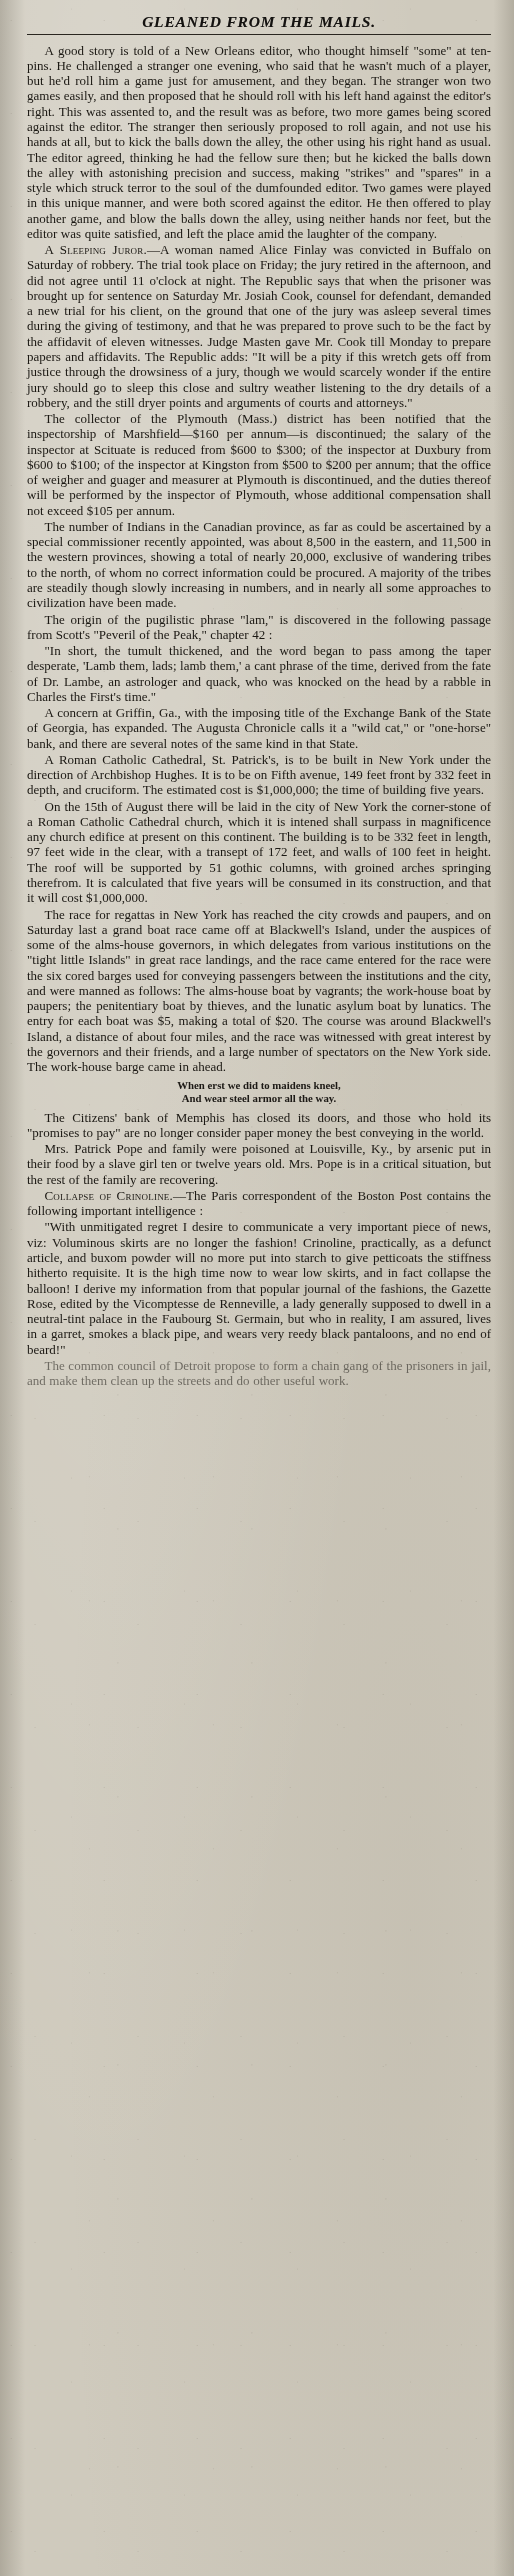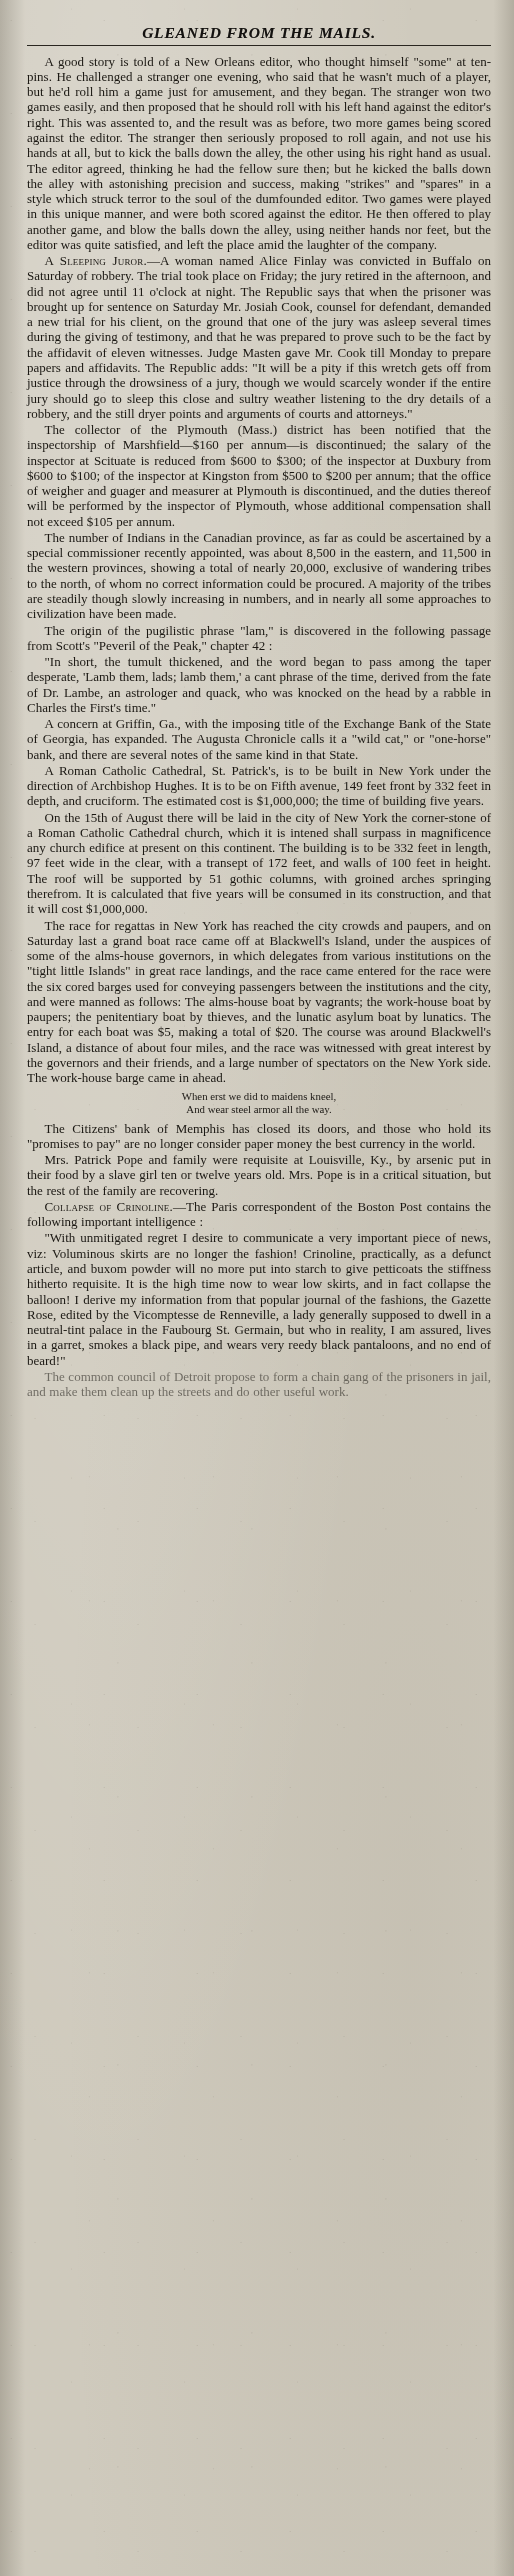--- a/index.html
+++ b/index.html
@@ -21,21 +21,20 @@
       radial-gradient(ellipse at 80% 70%, rgba(120,110,90,0.10), rgba(0,0,0,0) 60%);
     overflow: hidden;
   }
   .column {
     position: absolute;
     left: 27px;
     top: 0;
     width: 464px;
     padding-top: 13.4px;
     color: #1c1915;
-    margin-top: 11px;
   }
   .headline {
     text-align: center;
     font-family: "Liberation Serif", serif;
     font-style: italic;
     font-weight: bold;
     font-size: 15.5px;
     letter-spacing: 0.8px;
     color: #141210;
     margin: 0 0 3.1px 0;
@@ -60,20 +59,21 @@
     font-variant: small-caps;
     font-weight: normal;
     letter-spacing: 0.2px;
   }
   .verse {
     margin: 4.1px 0 4.1px 0;
     text-align: center;
     font-size: 10.8px;
     line-height: 1.25;
     font-style: normal;
+    font-weight: bold;
   }
   .verse div {
     margin: 0;
   }
   .blur-light {
     filter: blur(0.1px);
   }
   .edge-left {
     position: absolute;
     left: 0; top: 0; bottom: 0; width: 28px;
@@ -131,23 +131,23 @@
 
     <p class="para"><span>On the 15th of August there will be laid in the city of New York the corner-stone of a Roman Catholic Cathedral church, which it is intened shall surpass in magnificence any church edifice at present on this continent. The building is to be 332 feet in length, 97 feet wide in the clear, with a transept of 172 feet, and walls of 100 feet in height. The roof will be supported by 51 gothic columns, with groined arches springing therefrom. It is calculated that five years will be consumed in its construction, and that it will cost $1,000,000.</span></p>
 
     <p class="para"><span>The race for regattas in New York has reached the city crowds and paupers, and on Saturday last a grand boat race came off at Blackwell's Island, under the auspices of some of the alms-house governors, in which delegates from various institutions on the "tight little Islands" in great race landings, and the race came entered for the race were the six cored barges used for conveying passengers between the institutions and the city, and were manned as follows: The alms-house boat by vagrants; the work-house boat by paupers; the penitentiary boat by thieves, and the lunatic asylum boat by lunatics. The entry for each boat was $5, making a total of $20. The course was around Blackwell's Island, a distance of about four miles, and the race was witnessed with great interest by the governors and their friends, and a large number of spectators on the New York side. The work-house barge came in ahead.</span></p>
 
     <div class="verse">
       <div>When erst we did to maidens kneel,</div>
       <div>And wear steel armor all the way.</div>
     </div>
 
-    <p class="para"><span>The Citizens' bank of Memphis has closed its doors, and those who hold its "promises to pay" are no longer consider paper money the best currency in the world.</span></p>
+    <p class="para"><span>The Citizens' bank of Memphis has closed its doors, and those who hold its "promises to pay" are no longer consider paper money the best conveying in the world.</span></p>
 
-    <p class="para"><span>Mrs. Patrick Pope and family were requisite at Louisville, Ky., by arsenic put in their food by a slave girl ten or twelve years old. Mrs. Pope is in a critical situation, but the rest of the family are recovering.</span></p>
+    <p class="para"><span>Mrs. Patrick Pope and family were poisoned at Louisville, Ky., by arsenic put in their food by a slave girl ten or twelve years old. Mrs. Pope is in a critical situation, but the rest of the family are recovering.</span></p>
 
     <p class="para"><span class="smallcaps">Collapse of Crinoline.</span><span>—The Paris correspondent of the Boston Post contains the following important intelligence :</span></p>
 
     <p class="para"><span>"With unmitigated regret I desire to communicate a very important piece of news, viz: Voluminous skirts are no longer the fashion! Crinoline, practically, as a defunct article, and buxom powder will no more put into starch to give petticoats the stiffness hitherto requisite. It is the high time now to wear low skirts, and in fact collapse the balloon! I derive my information from that popular journal of the fashions, the Gazette Rose, edited by the Vicomptesse de Renneville, a lady generally supposed to dwell in a neutral-tint palace in the Faubourg St. Germain, but who in reality, I am assured, lives in a garret, smokes a black pipe, and wears very reedy black pantaloons, and no end of beard!"</span></p>
 
     <p class="para lastline-fade"><span>The common council of Detroit propose to form a chain gang of the prisoners in jail, and make them clean up the streets and do other useful work.</span></p>
 
   </div>
 
   <div class="speckle"></div>

